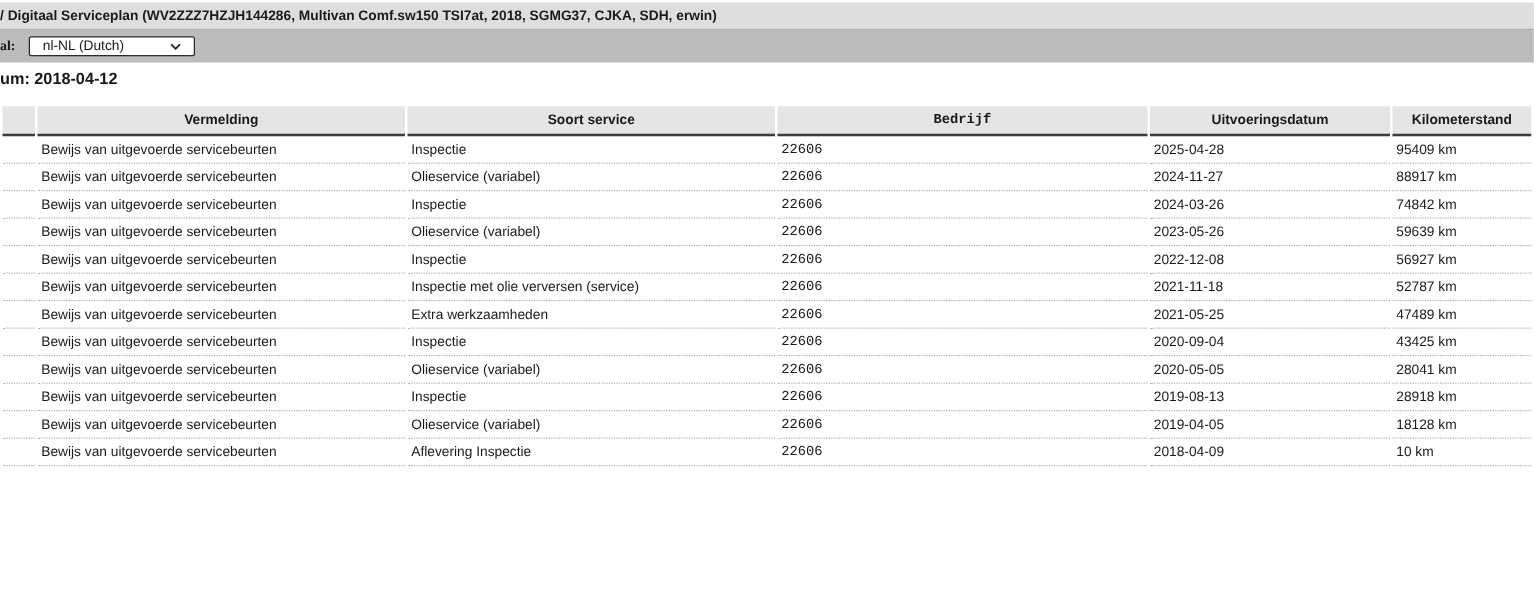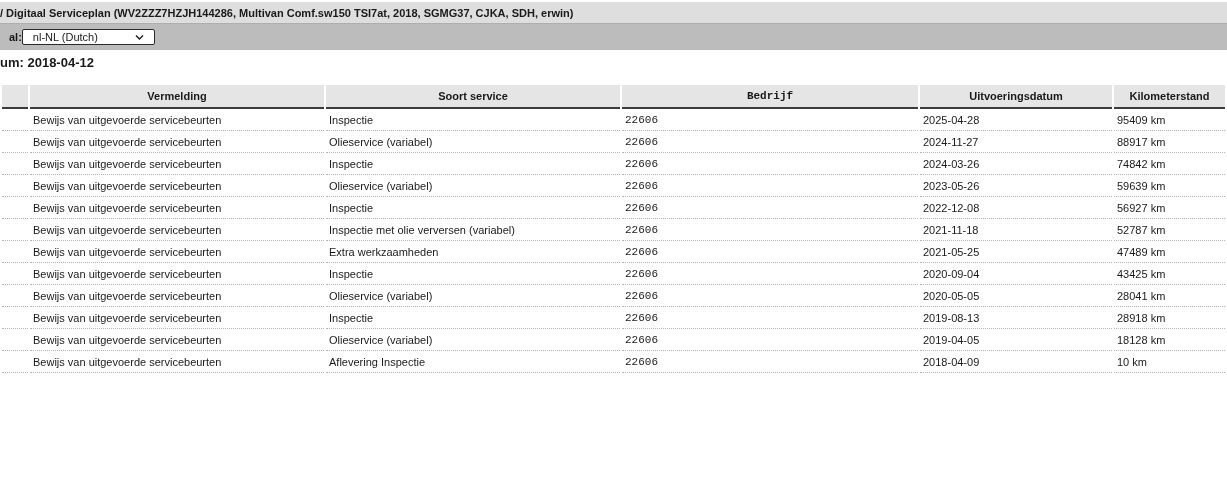--- a/index.html
+++ b/index.html
@@ -23,23 +23,23 @@
     border-bottom:1px solid #aeaeae;
     display:flex;align-items:center;
   }
   .title-text{
     font-size:11px;font-weight:bold;padding-left:0;white-space:nowrap;
   }
   .toolbar{
     height:26px;background:var(--toolbar-bg);
     display:flex;align-items:center;
   }
-  .lang-label{font-size:11px;font-weight:bold;margin-left:9px;white-space:nowrap;}
+  .lang-label{font-size:11px;font-weight:bold;margin-left:0;white-space:nowrap;font-family:Liberation Serif, serif;}
   .select{
-    margin-left:0;width:133px;height:16px;box-sizing:border-box;
+    margin-left:11px;width:133px;height:16px;box-sizing:border-box;
     background:#ffffff;border:1px solid var(--select-border);border-radius:2px;
     display:flex;align-items:center;justify-content:space-between;
     font-size:11px;padding:0 10px;cursor:default;user-select:none;
   }
   .select-value{white-space:nowrap;overflow:hidden;}
   .chevron{display:flex;align-items:center;}
   .date-line{font-size:13px;font-weight:bold;margin:5px 0 3px 0;white-space:nowrap;}
   table.service-table{
     width:1227px;border-collapse:separate;border-spacing:2px;table-layout:fixed;
     margin-top:13px;
@@ -135,21 +135,21 @@
           <td class="col0"></td>
           <td class="col1">Bewijs van uitgevoerde servicebeurten</td>
           <td class="col2">Inspectie</td>
           <td class="col3">22606</td>
           <td class="col4">2022-12-08</td>
           <td class="col5">56927 km</td>
         </tr>
         <tr>
           <td class="col0"></td>
           <td class="col1">Bewijs van uitgevoerde servicebeurten</td>
-          <td class="col2">Inspectie met olie verversen (variabel)</td>
+          <td class="col2">Inspectie met olie verversen (service)</td>
           <td class="col3">22606</td>
           <td class="col4">2021-11-18</td>
           <td class="col5">52787 km</td>
         </tr>
         <tr>
           <td class="col0"></td>
           <td class="col1">Bewijs van uitgevoerde servicebeurten</td>
           <td class="col2">Extra werkzaamheden</td>
           <td class="col3">22606</td>
           <td class="col4">2021-05-25</td>

